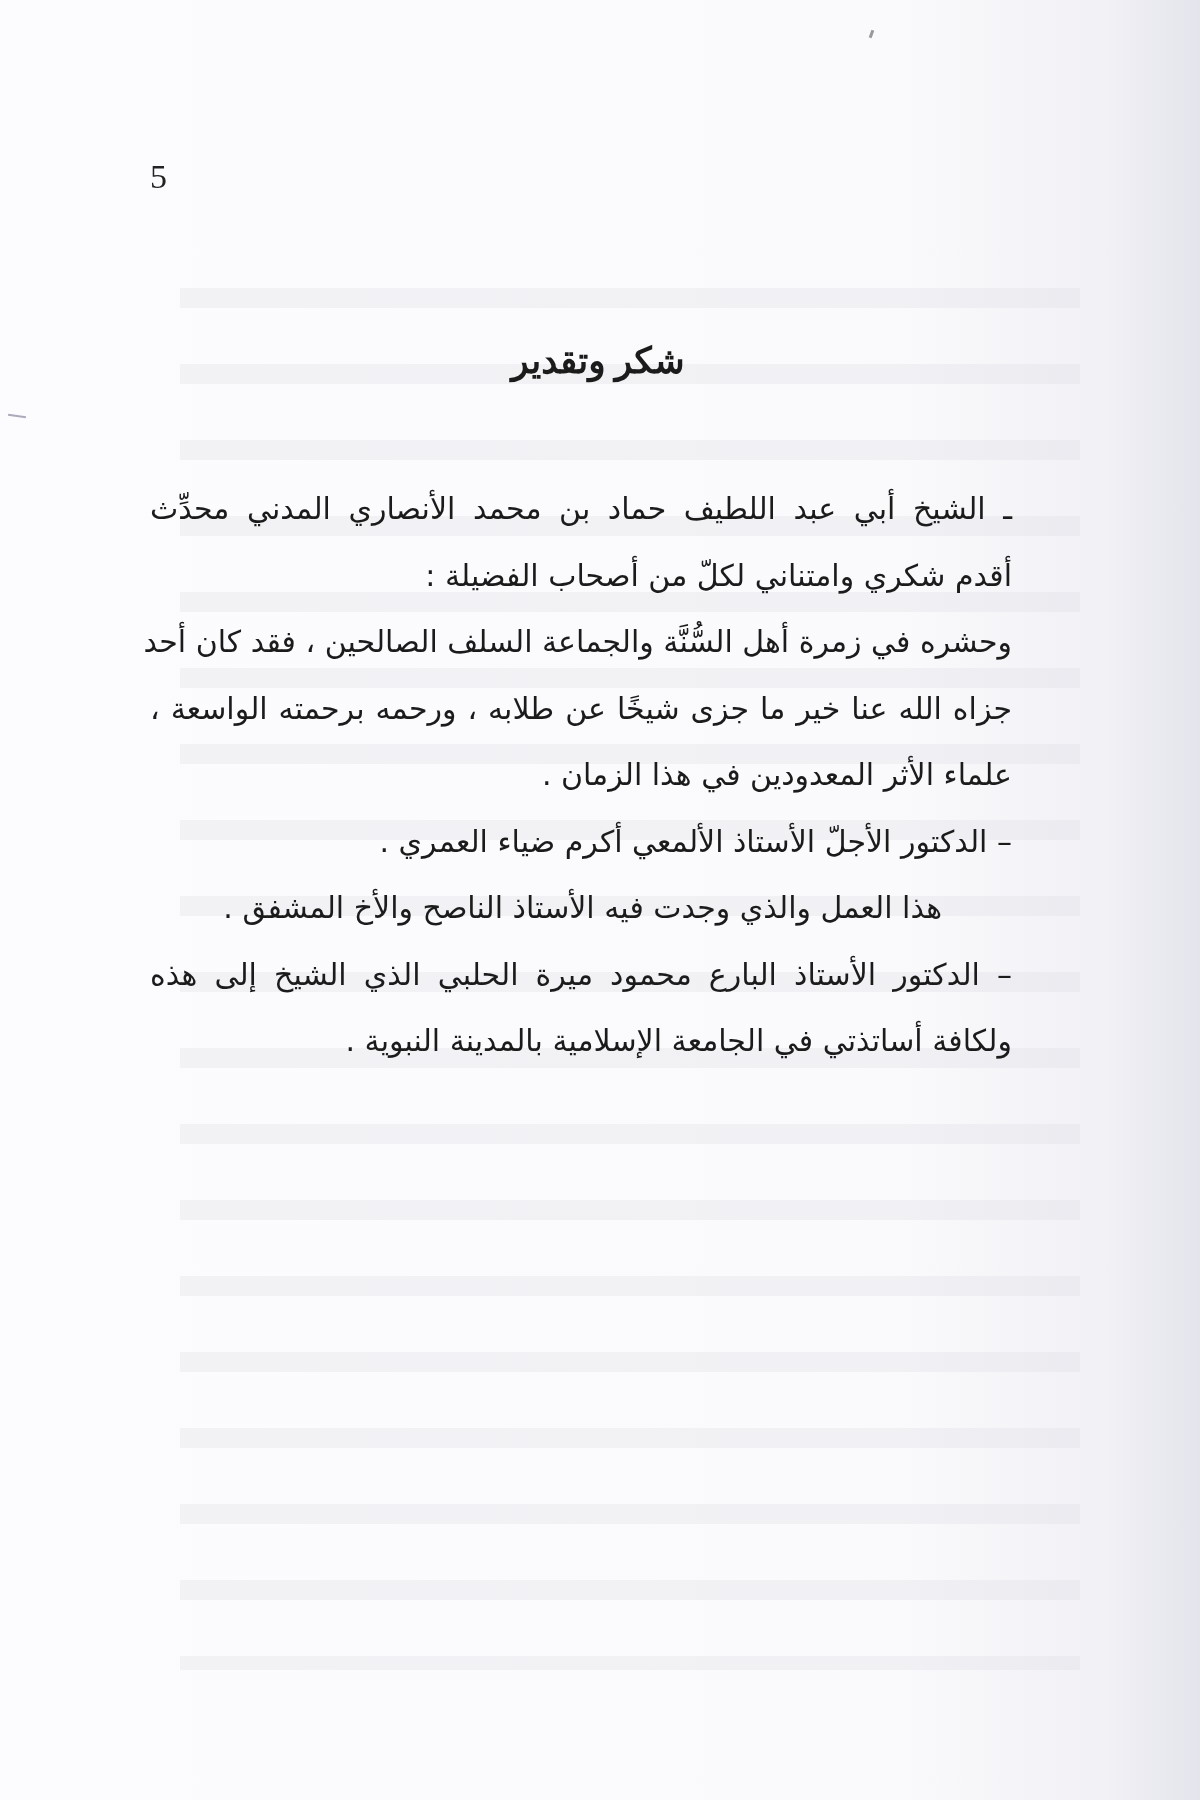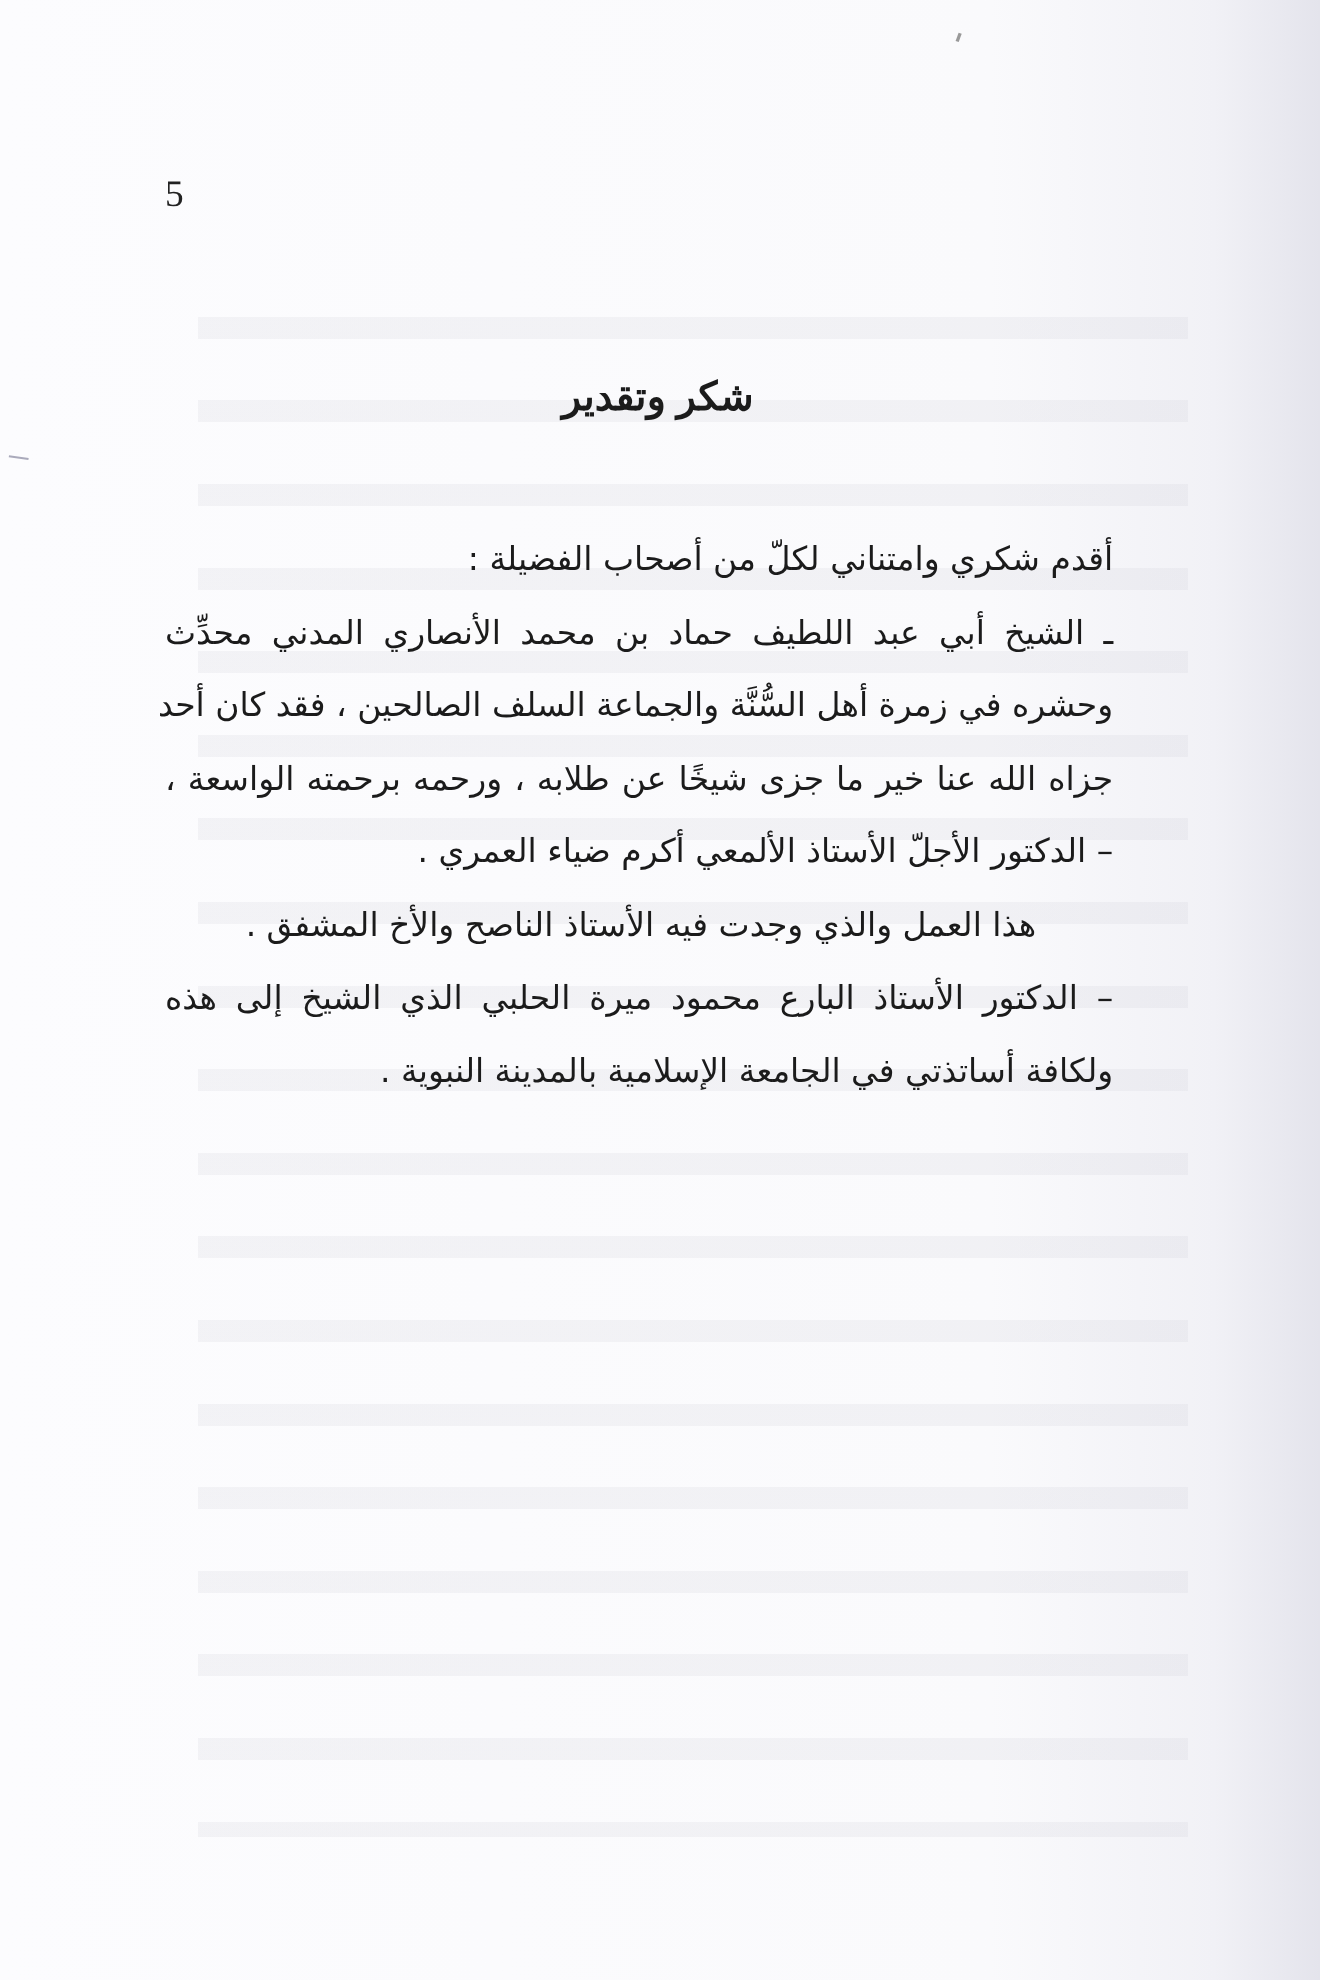--- a/index.html
+++ b/index.html
@@ -42,21 +42,21 @@
       top: 158px;
       font-family: "Liberation Serif", serif;
       font-size: 34px;
       color: #222;
     }
     .title {
       position: absolute;
       left: 0; right: 4px;
       top: 340px;
       text-align: center;
-      font-family: Liberation Sans, sans-serif;
+      font-family: Liberation Serif, serif;
       font-weight: bold;
       font-size: 36px;
       direction: rtl;
       color: #1b1b1b;
     }
     .body {
       position: absolute;
       left: 150px;
       width: 862px;
       top: 476px;
@@ -97,22 +97,23 @@
 <div class="page">
   <div class="bleed"></div>
   <div class="mark"></div>
   <div class="speck"></div>
 
   <div class="page-number">5</div>
 
   <div class="title">شكر وتقدير</div>
 
   <div class="body">
+    <div class="line justify">ـ الشيخ أبي عبد اللطيف حماد بن محمد الأنصاري المدني محدِّث</div>
     <div class="line" style="padding-right:0;">أقدم شكري وامتناني لكلّ من أصحاب الفضيلة :</div>
-    <div class="line justify">ـ الشيخ أبي عبد اللطيف حماد بن محمد الأنصاري المدني محدِّث</div>
     <div class="line justify">وحشره في زمرة أهل السُّنَّة والجماعة السلف الصالحين ، فقد كان أحد</div>
     <div class="line justify" style="padding-left:0;">جزاه الله عنا خير ما جزى شيخًا عن طلابه ، ورحمه برحمته الواسعة ،</div>
+    <div class="line">علماء الأثر المعدودين في هذا الزمان .</div>
     <div class="line">– الدكتور الأجلّ الأستاذ الألمعي أكرم ضياء العمري .</div>
     <div class="line indent-cont">هذا العمل والذي وجدت فيه الأستاذ الناصح والأخ المشفق .</div>
     <div class="line justify">– الدكتور الأستاذ البارع محمود ميرة الحلبي الذي الشيخ إلى هذه</div>
     <div class="line">ولكافة أساتذتي في الجامعة الإسلامية بالمدينة النبوية .</div>
   </div>
 </div>
 
 </body></html>

